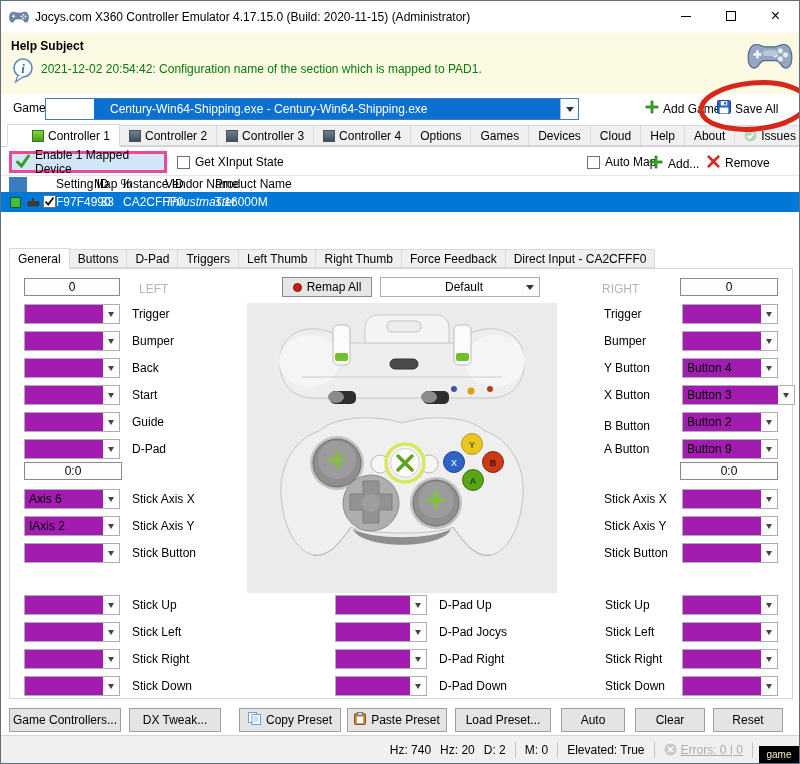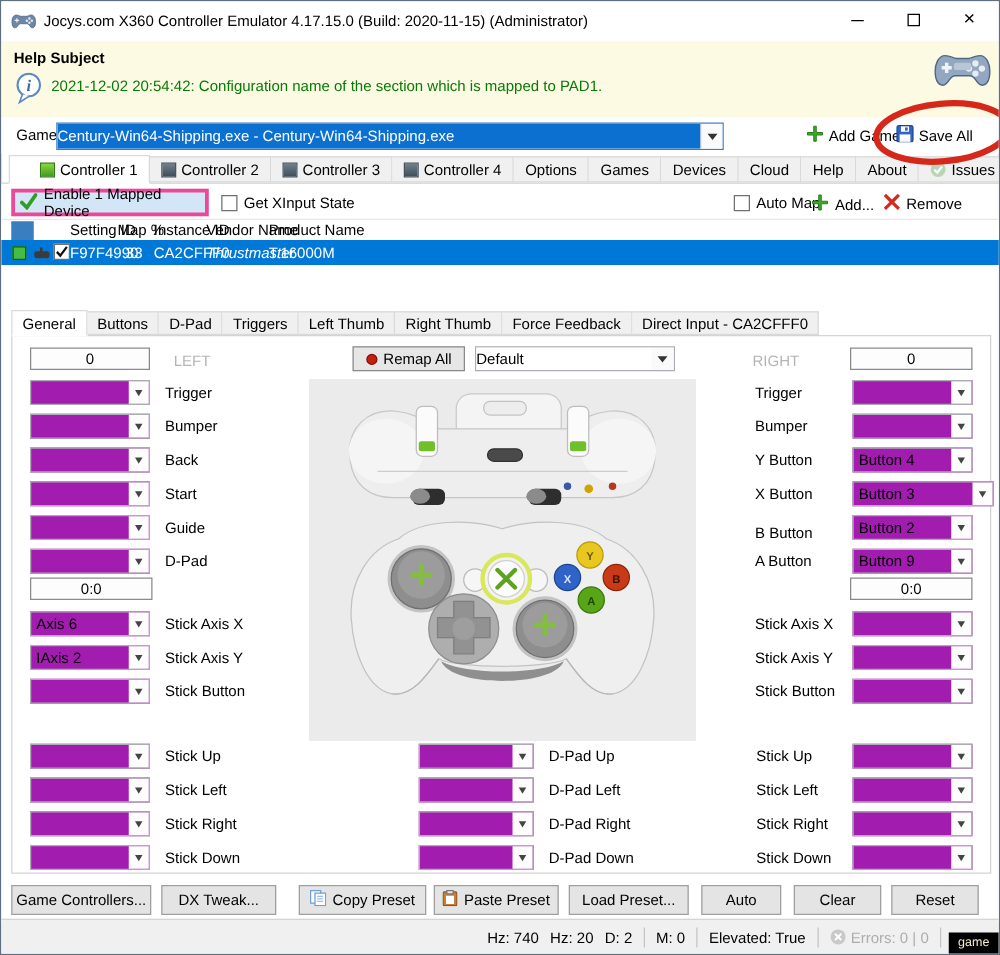--- a/index.html
+++ b/index.html
@@ -14,21 +14,21 @@
   .gmin{width:10px;height:1px;background:#000;}
   .gmax{width:10px;height:10px;border:1px solid #000;}
   .gclose{font-size:16px;line-height:1;}
   
   .help{position:absolute;top:32px;left:0;right:0;height:61px;background:#fcfae3;}
   .help .hd{position:absolute;left:10px;top:6px;font-weight:bold;}
   .help .msg{position:absolute;left:40px;top:29px;color:#077a07;}
   
   .gamerow{position:absolute;top:93px;left:0;right:0;height:29px;background:#fff;}
   .combo{border:1px solid #3f7cbf;background:#fff;display:flex;overflow:hidden;}
-  .combo .cv{flex:1;background:#0b70d0;color:#fff;padding:2px 0;line-height:16px;white-space:nowrap;overflow:hidden;}
+  .combo .cv{flex:1;background:#0b70d0;color:#fff;padding:2px 16px;line-height:16px;white-space:nowrap;overflow:hidden;margin-left:48px;}
   .combo .cbtn{width:18px;border-left:1px solid #a9c0d8;background:#fafafa;display:flex;align-items:center;justify-content:center;}
   .tri{width:0;height:0;border-left:4px solid transparent;border-right:4px solid transparent;border-top:5px solid #333;}
   .linkbtn{position:absolute;display:flex;align-items:center;gap:4px;}
   
   .maintabs{position:absolute;top:122px;left:0;right:0;height:23px;display:flex;align-items:flex-end;padding-left:6px;}
   .mtab{height:21px;display:flex;align-items:center;gap:4px;padding:0 9px;background:#f0f0f0;
         border:1px solid #d9d9d9;border-left:none;white-space:nowrap;}
   .mtab:first-child{border-left:1px solid #d9d9d9;padding-left:24px;}
   .mtab.active{height:23px;background:#fff;border-left:1px solid #d9d9d9;border-bottom:1px solid #fff;margin-bottom:-1px;position:relative;z-index:2;}
   .sq{width:12px;height:12px;border:1px solid #44545f;background:linear-gradient(180deg,#72808d,#3e4e5c);display:inline-block;}
@@ -60,21 +60,21 @@
   .fieldbox{position:absolute;height:18px;border:1px solid #8a8a8a;background:#fdfdfd;text-align:center;line-height:16px;}
   .plab{position:absolute;line-height:20px;}
   .graylab{position:absolute;color:#b5b5b5;line-height:18px;}
   .btn{position:absolute;height:24px;background:#e4e4e4;border:1px solid #9f9f9f;display:flex;align-items:center;justify-content:center;gap:5px;}
   .btn.small{height:20px;background:#e6e6e6;border-color:#8a8a8a;}
   .reddot{width:9px;height:9px;border-radius:50%;background:#c81e0e;border:1px solid #7d1208;}
   
   .statusbar{position:absolute;bottom:0;left:0;right:0;height:28px;background:#f0f0f0;border-top:1px solid #d4d4d4;
              display:flex;align-items:center;justify-content:flex-end;gap:9px;padding-right:46px;}
   .ssep{width:1px;height:16px;background:#c4c4c4;}
-  .dim{color:#adadad;display:flex;align-items:center;gap:4px;}
+  .dim{color:#adadad;display:flex;align-items:center;gap:4px;text-decoration:underline;}
   .wm{position:absolute;right:0;bottom:0;width:40px;height:17px;background:#000;color:#f3eec6;font-size:10px;
       display:flex;align-items:center;justify-content:center;z-index:60;}
   .overlay{position:absolute;inset:0;pointer-events:none;z-index:50;}
 </style>
 </head>
 <body>
 
 <div id="win">
 
   <div class="titlebar">
@@ -517,21 +517,21 @@
             <span class="tri"></span>
           </span>
         </div>
       <span class="plab" style="left:122px;top:353px;">Stick Left</span>
       <div class="dd" style="left:325px;top:353px;width:92px;">
           <span class="v"></span>
           <span class="a">
             <span class="tri"></span>
           </span>
         </div>
-      <span class="plab" style="left:429px;top:353px;">D-Pad Left</span>
+      <span class="plab" style="left:429px;top:353px;">D-Pad Jocys</span>
       <span class="plab" style="left:595px;top:353px;">Stick Left</span>
       <div class="dd" style="left:672px;top:353px;width:96px;">
           <span class="v"></span>
           <span class="a">
             <span class="tri"></span>
           </span>
         </div>
 
       <div class="dd" style="left:14px;top:380px;width:96px;">
           <span class="v"></span>

